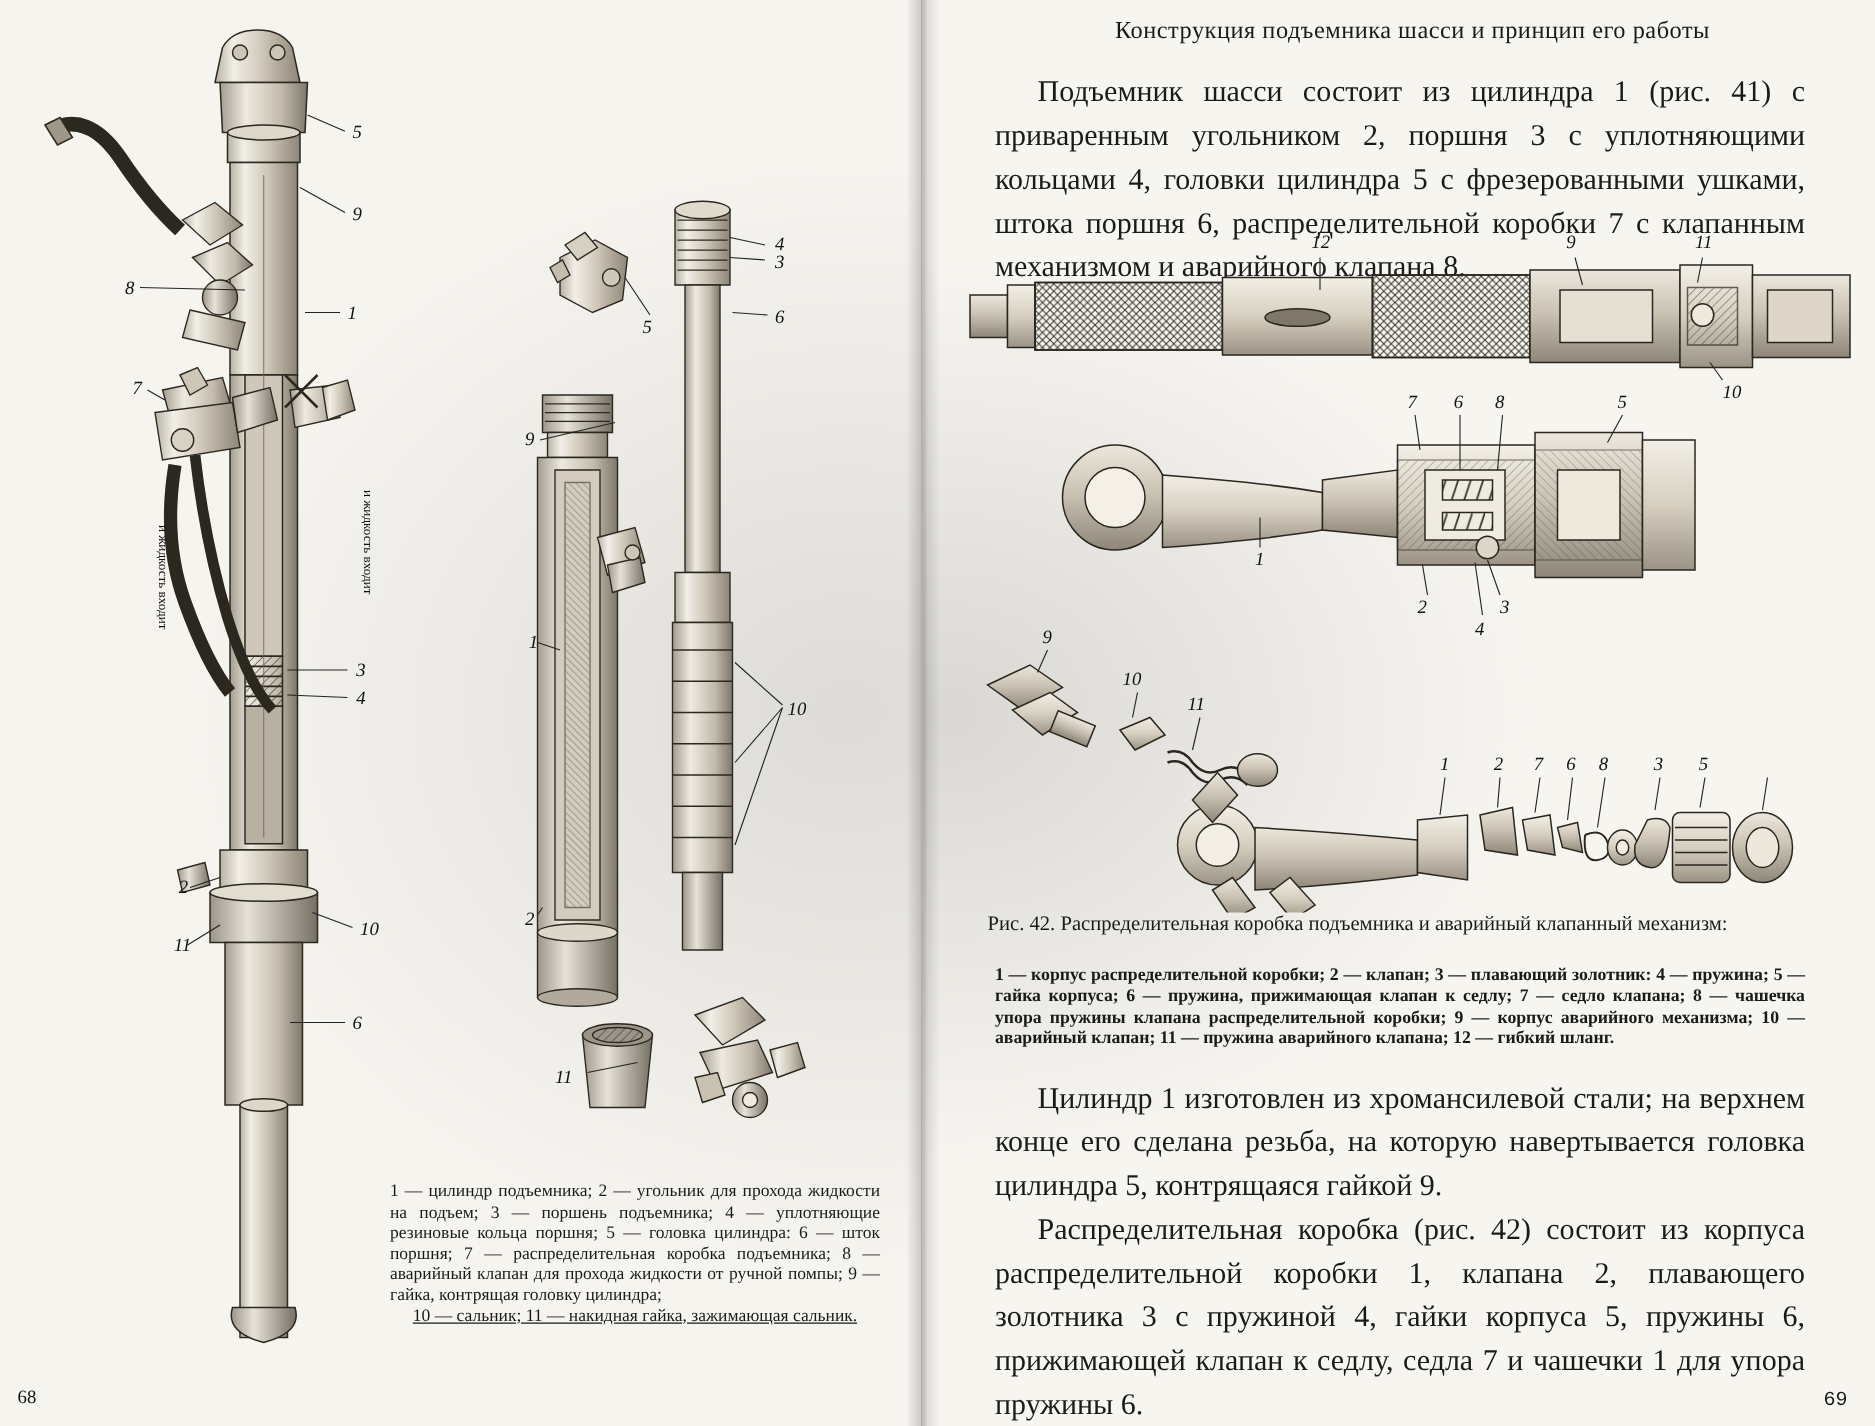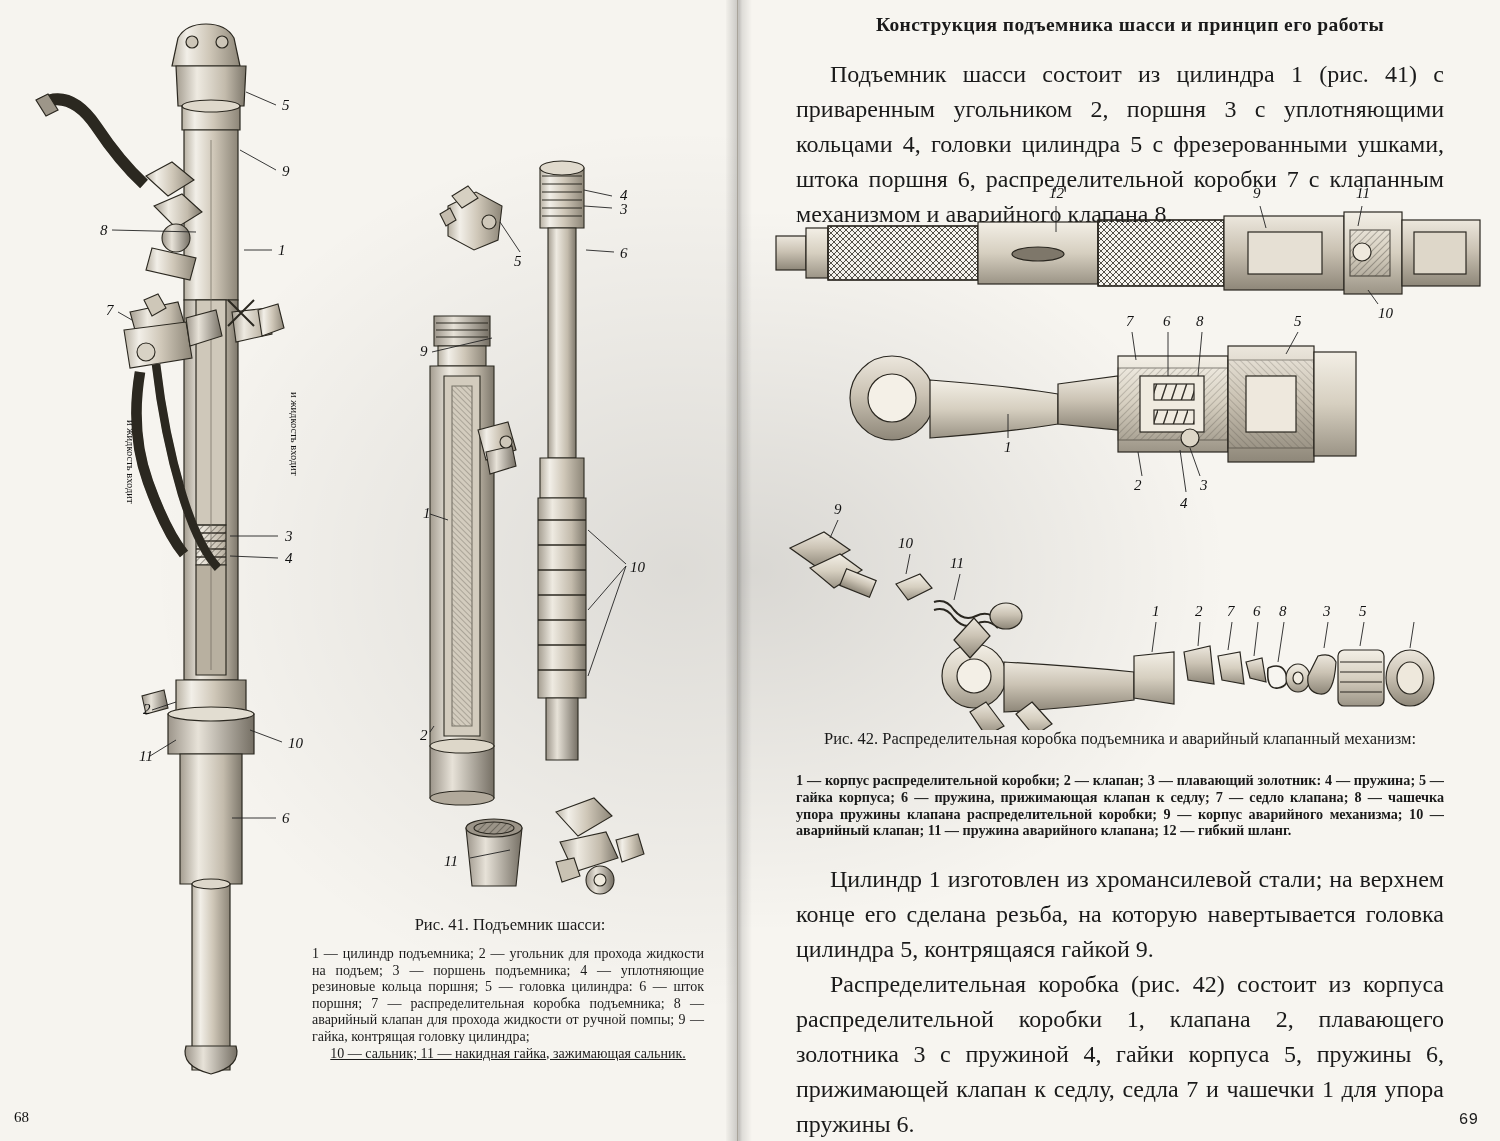--- a/index.html
+++ b/index.html
@@ -59,21 +59,21 @@
   }
 
   
   .r-title {
     position: absolute;
     left: 72px;
     top: 14px;
     width: 640px;
     text-align: center;
     font-size: 19.5px;
-    font-weight: bold;
+    font-weight: normal;
     letter-spacing: 0.4px;
     font-family: "Liberation Serif", serif;
   }
   .r-body {
     position: absolute;
     left: 58px;
     width: 648px;
     font-size: 24px;
     line-height: 35px;
     text-align: justify;
@@ -81,21 +81,20 @@
   }
   .r-body p { margin: 0; }
   .indent { text-indent: 34px; }
   .para-1 { top: 57px; }
   .para-2 { top: 862px; }
 
   .fig-caption {
     position: absolute;
     width: 660px;
     left: 52px;
-    text-align: center;
     font-size: 16.5px;
     line-height: 22px;
   }
   .fig42-cap { top: 728px; }
   .fig42-legend {
     position: absolute;
     left: 58px;
     top: 772px;
     width: 648px;
     font-size: 14.2px;
@@ -359,21 +358,20 @@
         <text x="444" y="866">11</text>
         <text x="620" y="200">4</text>
         <text x="620" y="214">3</text>
         <text x="620" y="258">6</text>
         <text x="630" y="572">10</text>
       </g>
 
       <text class="lbl" x="14" y="1122" style="font-style:normal">68</text>
     </svg>
 
-    <div class="fig41-cap">Рис. 41. Подъемник шасси:</div>
     <div class="fig41-legend">
       <span>1 — цилиндр подъемника;  2 — угольник для прохода жидкости на подъем;  3 — поршень подъемника; 4 — уплотняющие резиновые кольца поршня;  5 — головка цилиндра: 6 — шток поршня;  7 — распределительная коробка подъемника; 8 — аварийный клапан для прохода жидкости от ручной помпы; 9 — гайка, контрящая головку цилиндра;</span>
       <span class="last">10 — сальник;  11 — накидная гайка, зажимающая сальник.</span>
     </div>
   </div>
 
   <div class="half half-right">
 
     <div class="r-title">Конструкция подъемника шасси и принцип его работы</div>
 

